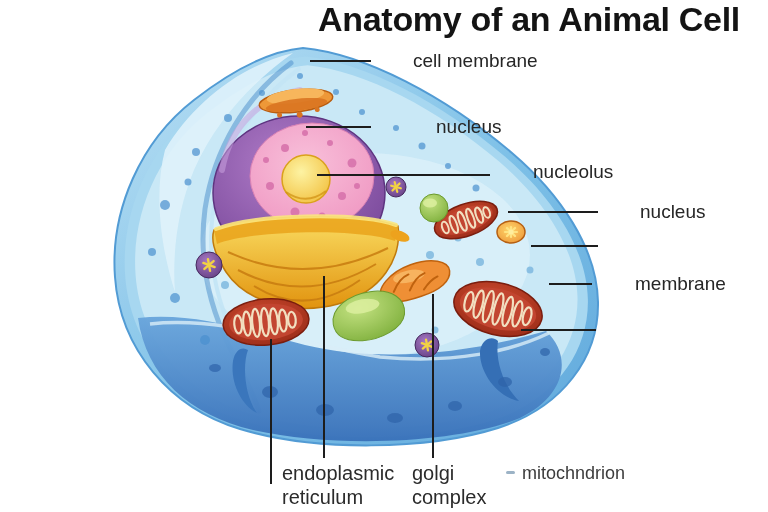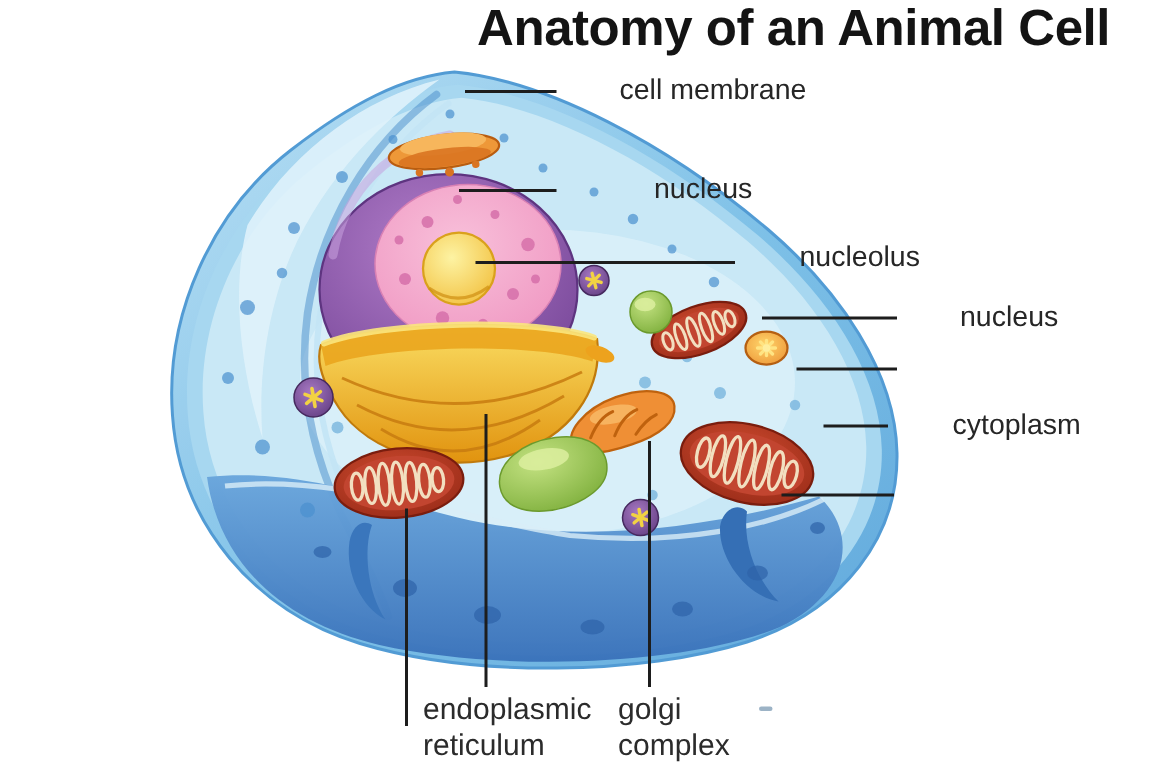--- a/index.html
+++ b/index.html
@@ -291,26 +291,27 @@
       <line x1="271" y1="339" x2="271" y2="484"></line>
       <line x1="324" y1="276" x2="324" y2="458"></line>
       <line x1="433" y1="294" x2="433" y2="458"></line>
     </g>
   </svg>
 
   <div class="lbl" style="left:377px;top:61px">cell membrane</div>
   <div class="lbl" style="left:400px;top:127px">nucleus</div>
   <div class="lbl" style="left:497px;top:172px">nucleolus</div>
   <div class="lbl" style="left:604px;top:212px">nucleus</div>
-  <div class="lbl" style="left:599px;top:284px">cytoplasm</div>
+  <div class="lbl" style="left:599px;top:284px">membrane</div>
 
   <div class="lbl2" style="left:282px;top:461px">
     <span>endoplasmic</span>
     <span>reticulum</span>
   </div>
   <div class="lbl2" style="left:412px;top:461px">
     <span>golgi</span>
     <span>complex</span>
   </div>
 
   <span class="dash-mark" style="left:506px;top:471px"></span>
+  <div class="lbl-small" style="left:522px;top:473px">mitochndrion</div>
 
 </div>
 
 </body></html>

